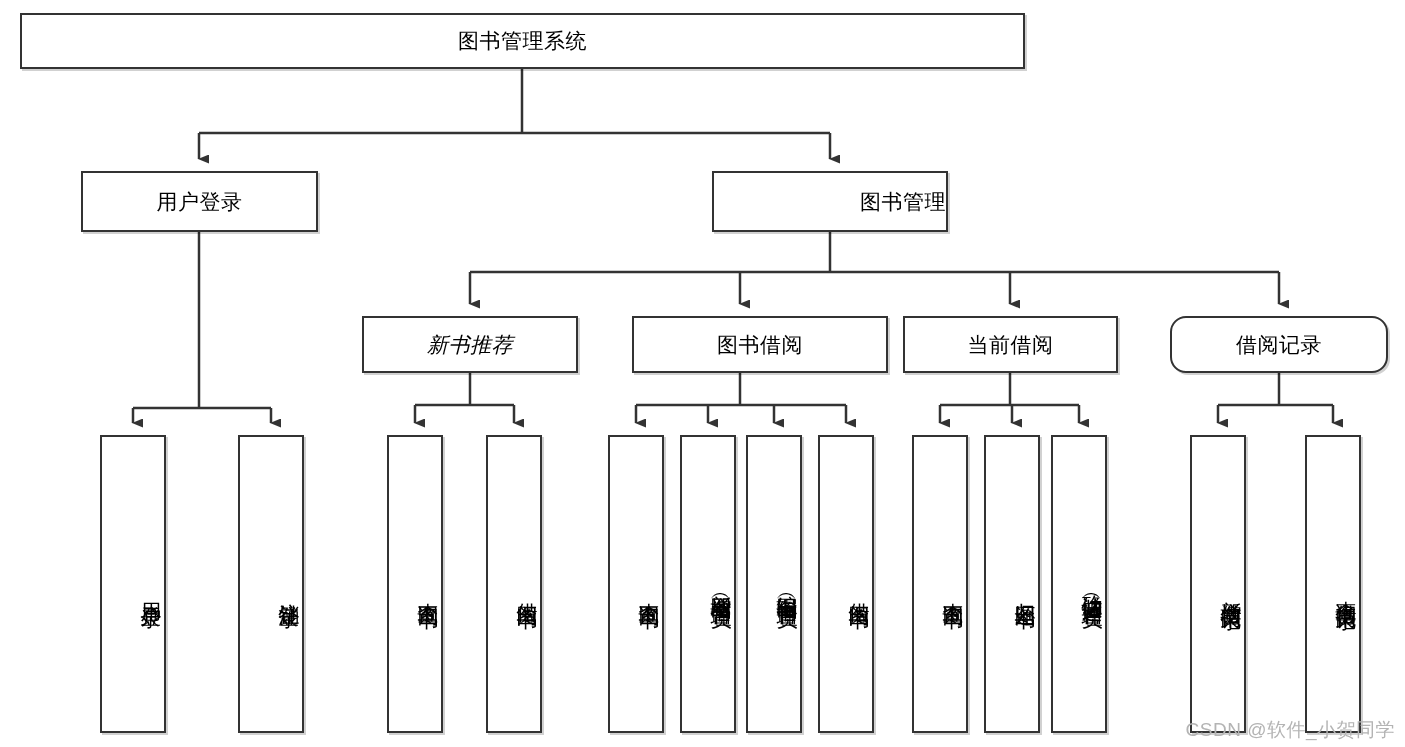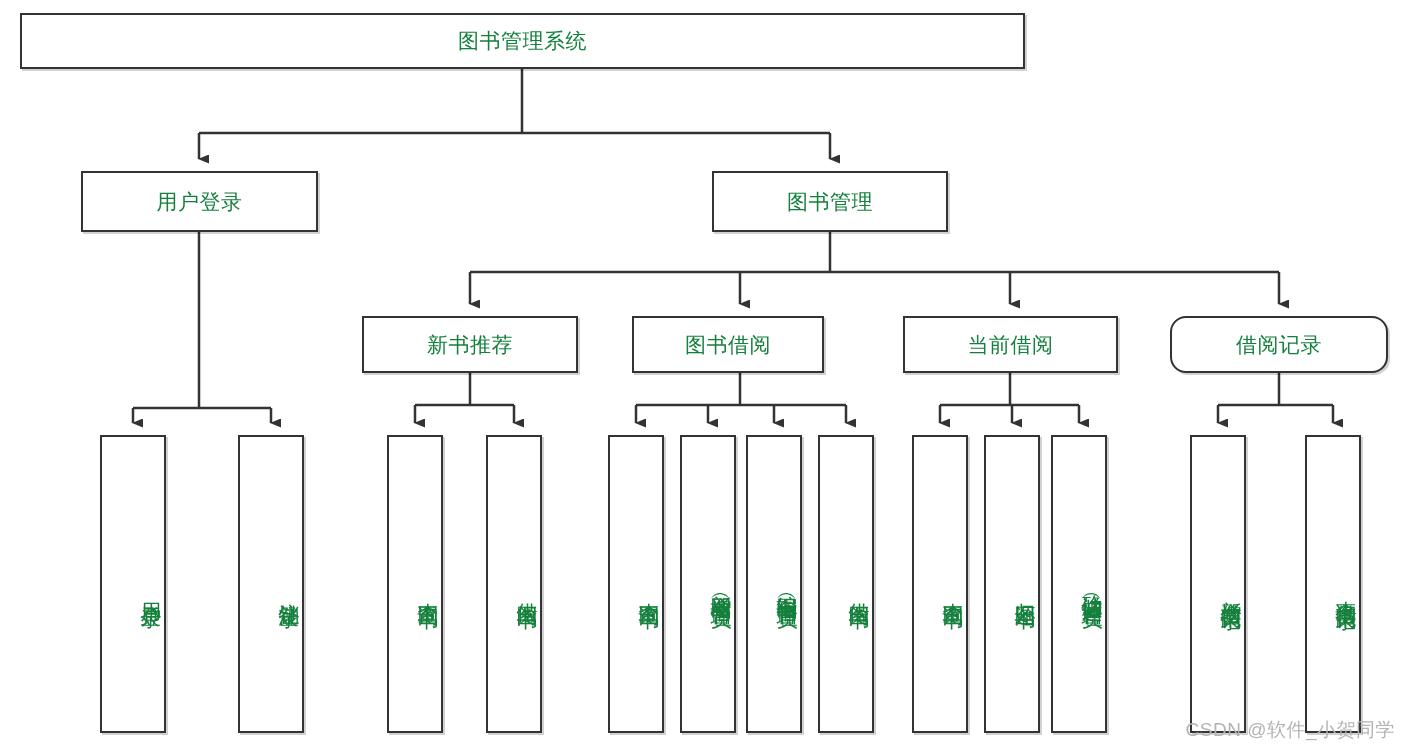--- a/index.html
+++ b/index.html
@@ -26,21 +26,21 @@
     pointer-events: none;
   }
   .node {
     position: absolute;
     box-sizing: border-box;
     background: #ffffff;
     border: 2px solid #333333;
     display: flex;
     align-items: center;
     justify-content: center;
-    color: #15803d;
+    color: #000000;
     box-shadow: 2px 2px 0 rgba(0,0,0,0.18);
   }
   .node.horizontal {
     font-size: 21px;
     line-height: 1.2;
     letter-spacing: 0.5px;
   }
   .node.vertical {
     writing-mode: vertical-rl;
     text-orientation: upright;
@@ -123,28 +123,28 @@
     </g>
   </svg>
 
   <div class="node horizontal" id="node-root" style="left: 20px; top: 13px; width: 1005px; height: 56px;">
     <span class="node-label">图书管理系统</span>
   </div>
 
   <div class="node horizontal" id="node-l2-0" style="left: 81px; top: 171px; width: 237px; height: 61px;">
     <span class="node-label">用户登录</span>
   </div>
-  <div class="node horizontal" id="node-l2-1" style="left: 712px; top: 171px; width: 236px; height: 61px;">
+  <div class="node horizontal" id="node-l2-1" style="left: 712px; top: 171px; width: 236px; height: 61px; justify-content: flex-end;">
     <span class="node-label">图书管理</span>
   </div>
 
-  <div class="node horizontal" id="node-l3-0" style="left: 362px; top: 316px; width: 216px; height: 57px;">
+  <div class="node horizontal" id="node-l3-0" style="left: 362px; top: 316px; width: 216px; height: 57px; font-style: italic;">
     <span class="node-label">新书推荐</span>
   </div>
-  <div class="node horizontal" id="node-l3-1" style="left: 632px; top: 316px; width: 192px; height: 57px;">
+  <div class="node horizontal" id="node-l3-1" style="left: 632px; top: 316px; width: 256px; height: 57px;">
     <span class="node-label">图书借阅</span>
   </div>
   <div class="node horizontal" id="node-l3-2" style="left: 903px; top: 316px; width: 215px; height: 57px;">
     <span class="node-label">当前借阅</span>
   </div>
   <div class="node horizontal" id="node-l3-3" style="left: 1170px; top: 316px; width: 218px; height: 57px; border-radius: 16px;">
     <span class="node-label">借阅记录</span>
   </div>
 
   <div class="node vertical" id="node-leaf-0" style="left: 100px; top: 435px; width: 66px; height: 298px;">

